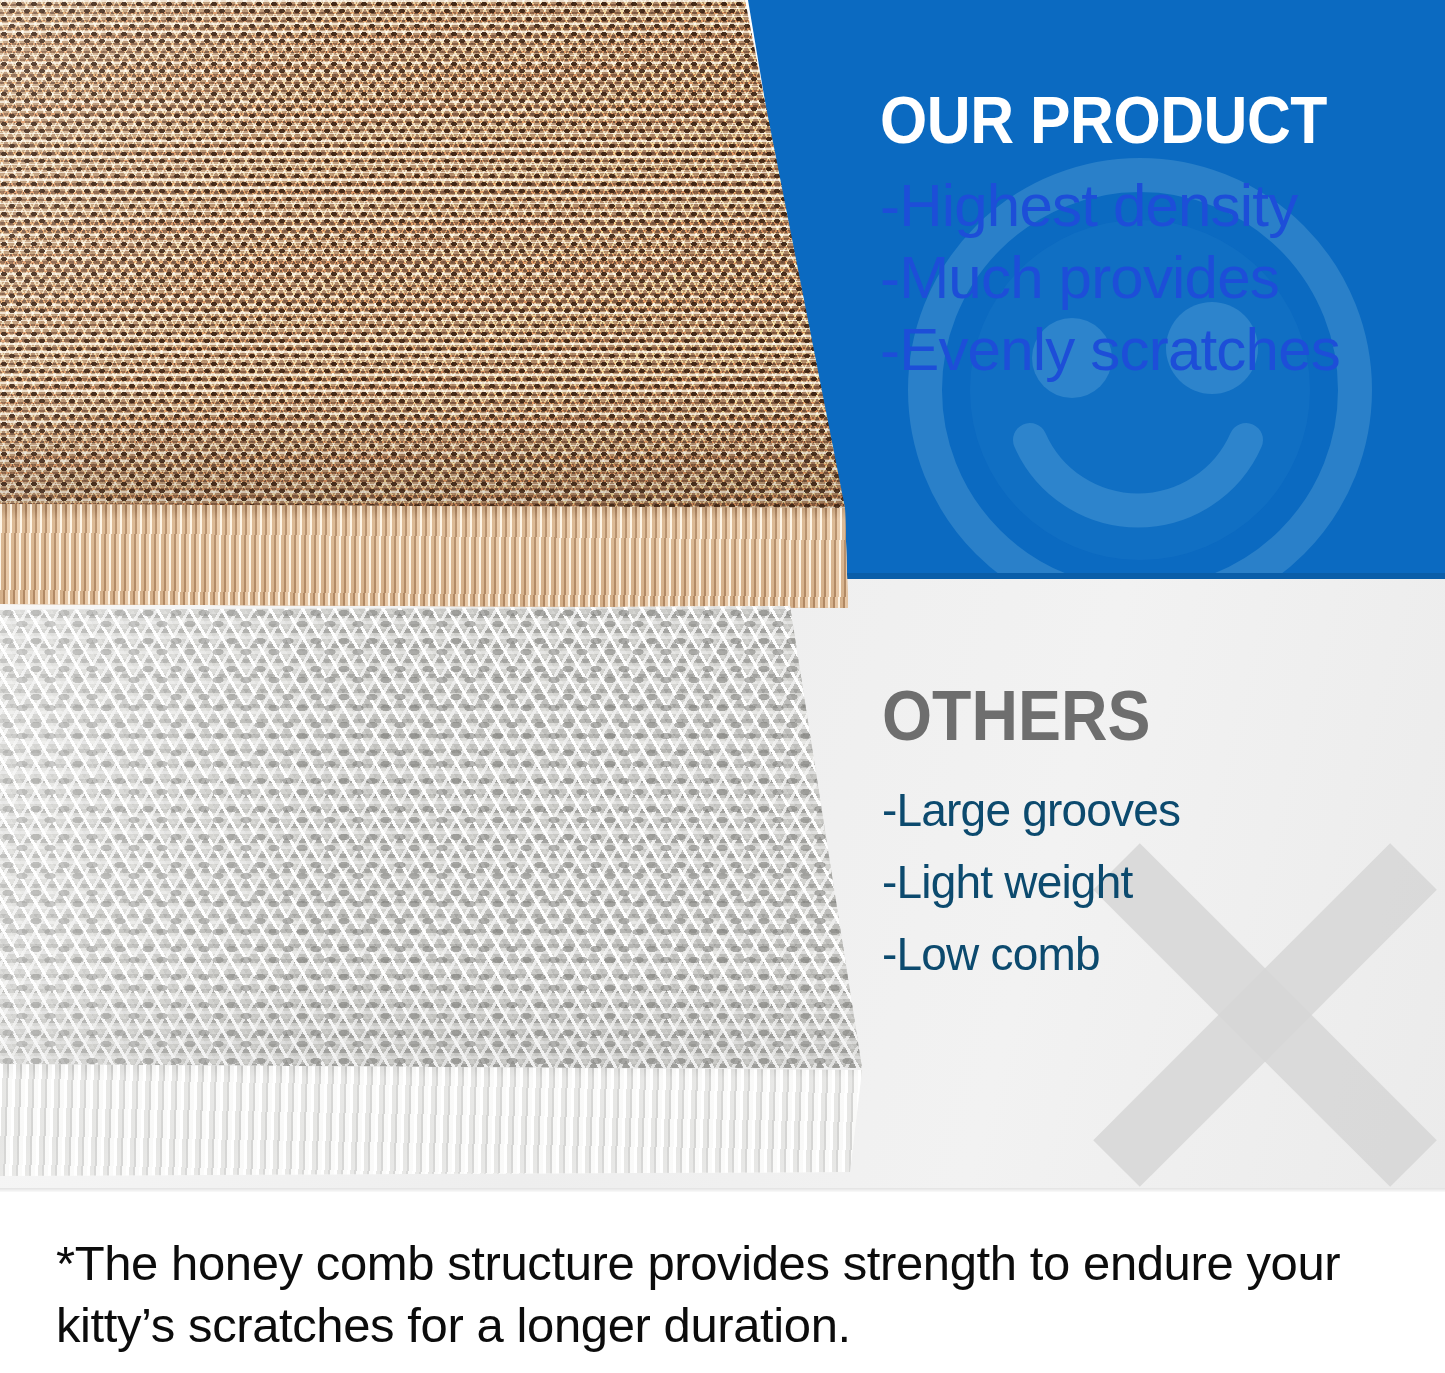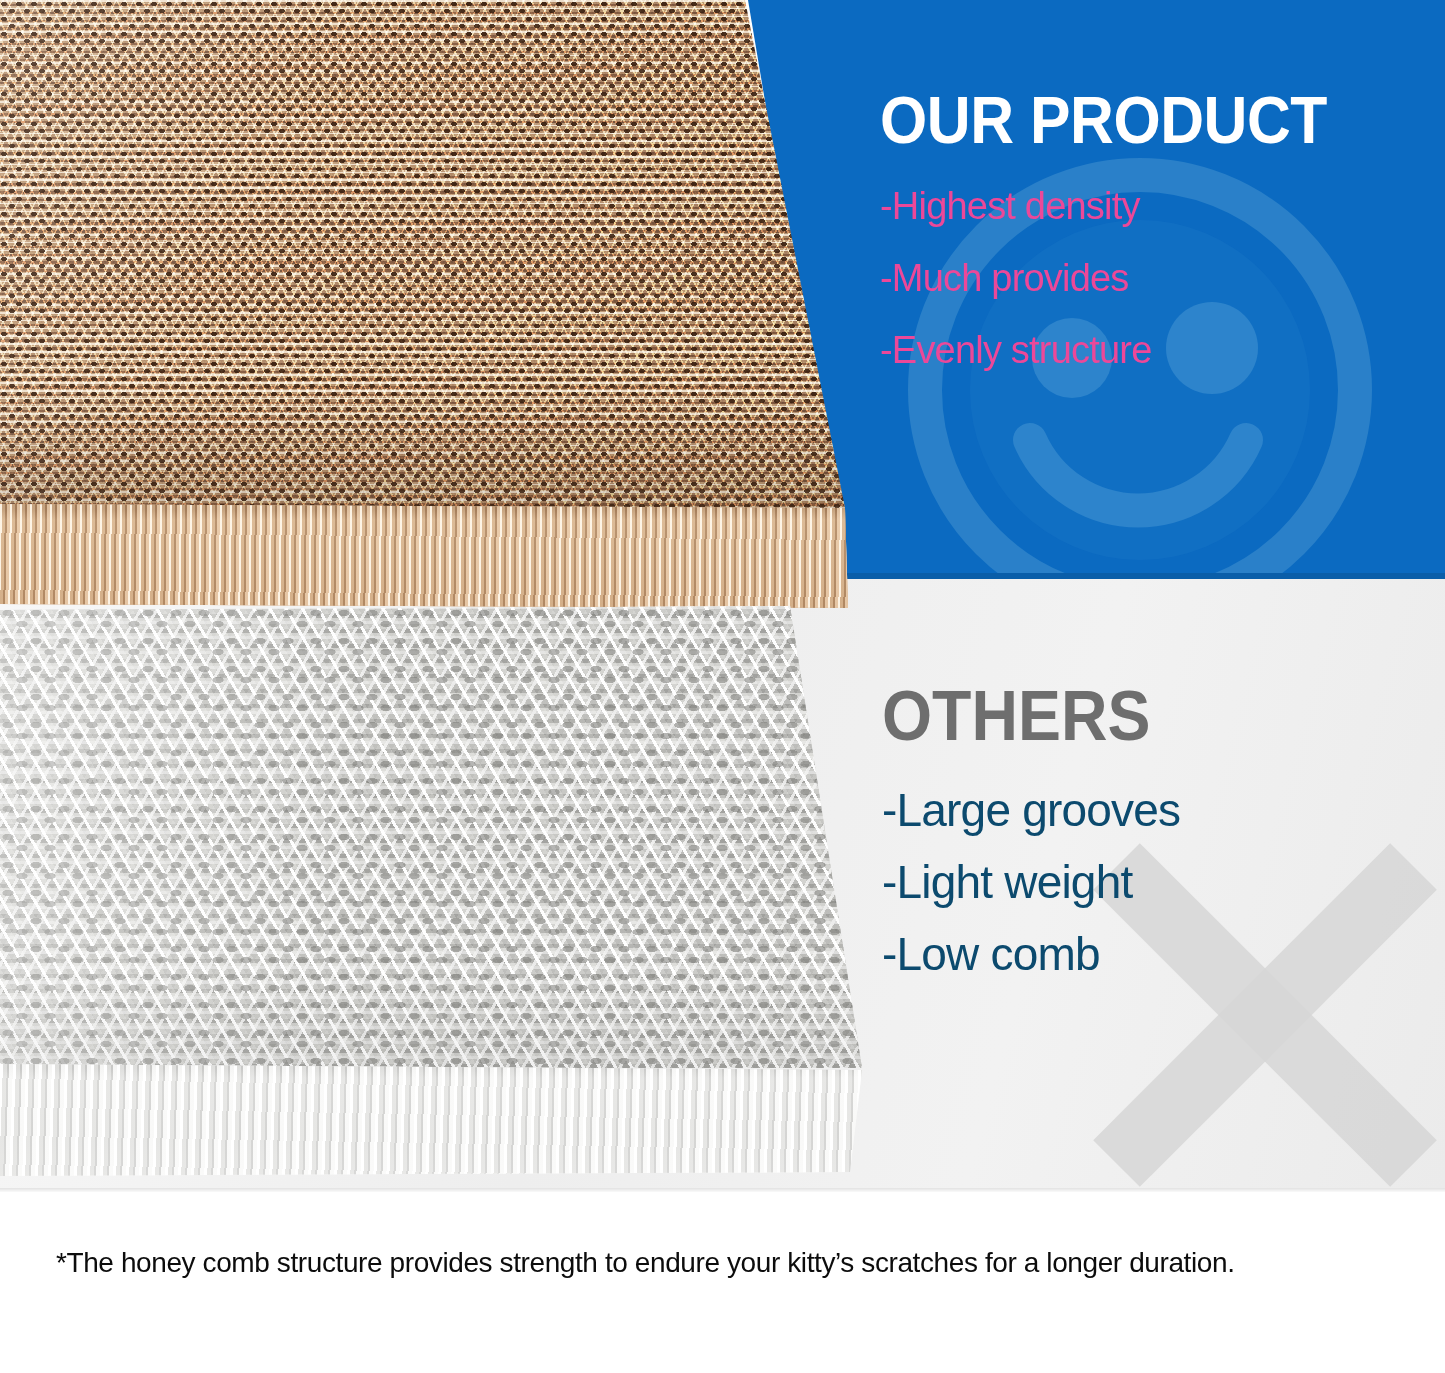--- a/index.html
+++ b/index.html
@@ -265,23 +265,23 @@
     color: #ffffff;
     transform: scaleX(.92);
     transform-origin: left center;
     white-space: nowrap;
   }
   .block-our .bullets {
     margin-top: 18px;
   }
   .block-our .bullets li {
     list-style: none;
-    font-size: 38px;
+    font-size: 60px;
     line-height: 72px;
-    color: #ec4899;
+    color: #1d4ed8;
     letter-spacing: -0.8px;
     white-space: nowrap;
   }
 
   .block-others {
     position: absolute;
     left: 882px;
     top: 680px;
     width: 545px;
   }
@@ -310,21 +310,21 @@
 
   ul { margin: 0; padding: 0; }
 
   
 
   .footnote {
     position: absolute;
     left: 56px;
     top: 1232px;
     width: 1350px;
-    font-size: 28px;
+    font-size: 49px;
     line-height: 62px;
     color: #0c0c0c;
     letter-spacing: -0.4px;
   }
 </style>
 </head>
 <body>
 
 <div id="infographic">
 
@@ -357,21 +357,21 @@
   <div class="x-wm">
     <span class="bar-a"></span>
     <span class="bar-b"></span>
   </div>
 
   <div class="block-our">
     <div class="heading">OUR PRODUCT</div>
     <ul class="bullets">
       <li>-Highest density</li>
       <li>-Much provides</li>
-      <li>-Evenly structure</li>
+      <li>-Evenly scratches</li>
     </ul>
   </div>
 
   <div class="block-others">
     <div class="heading">OTHERS</div>
     <ul class="bullets">
       <li>-Large grooves</li>
       <li>-Light weight</li>
       <li>-Low comb</li>
     </ul>

